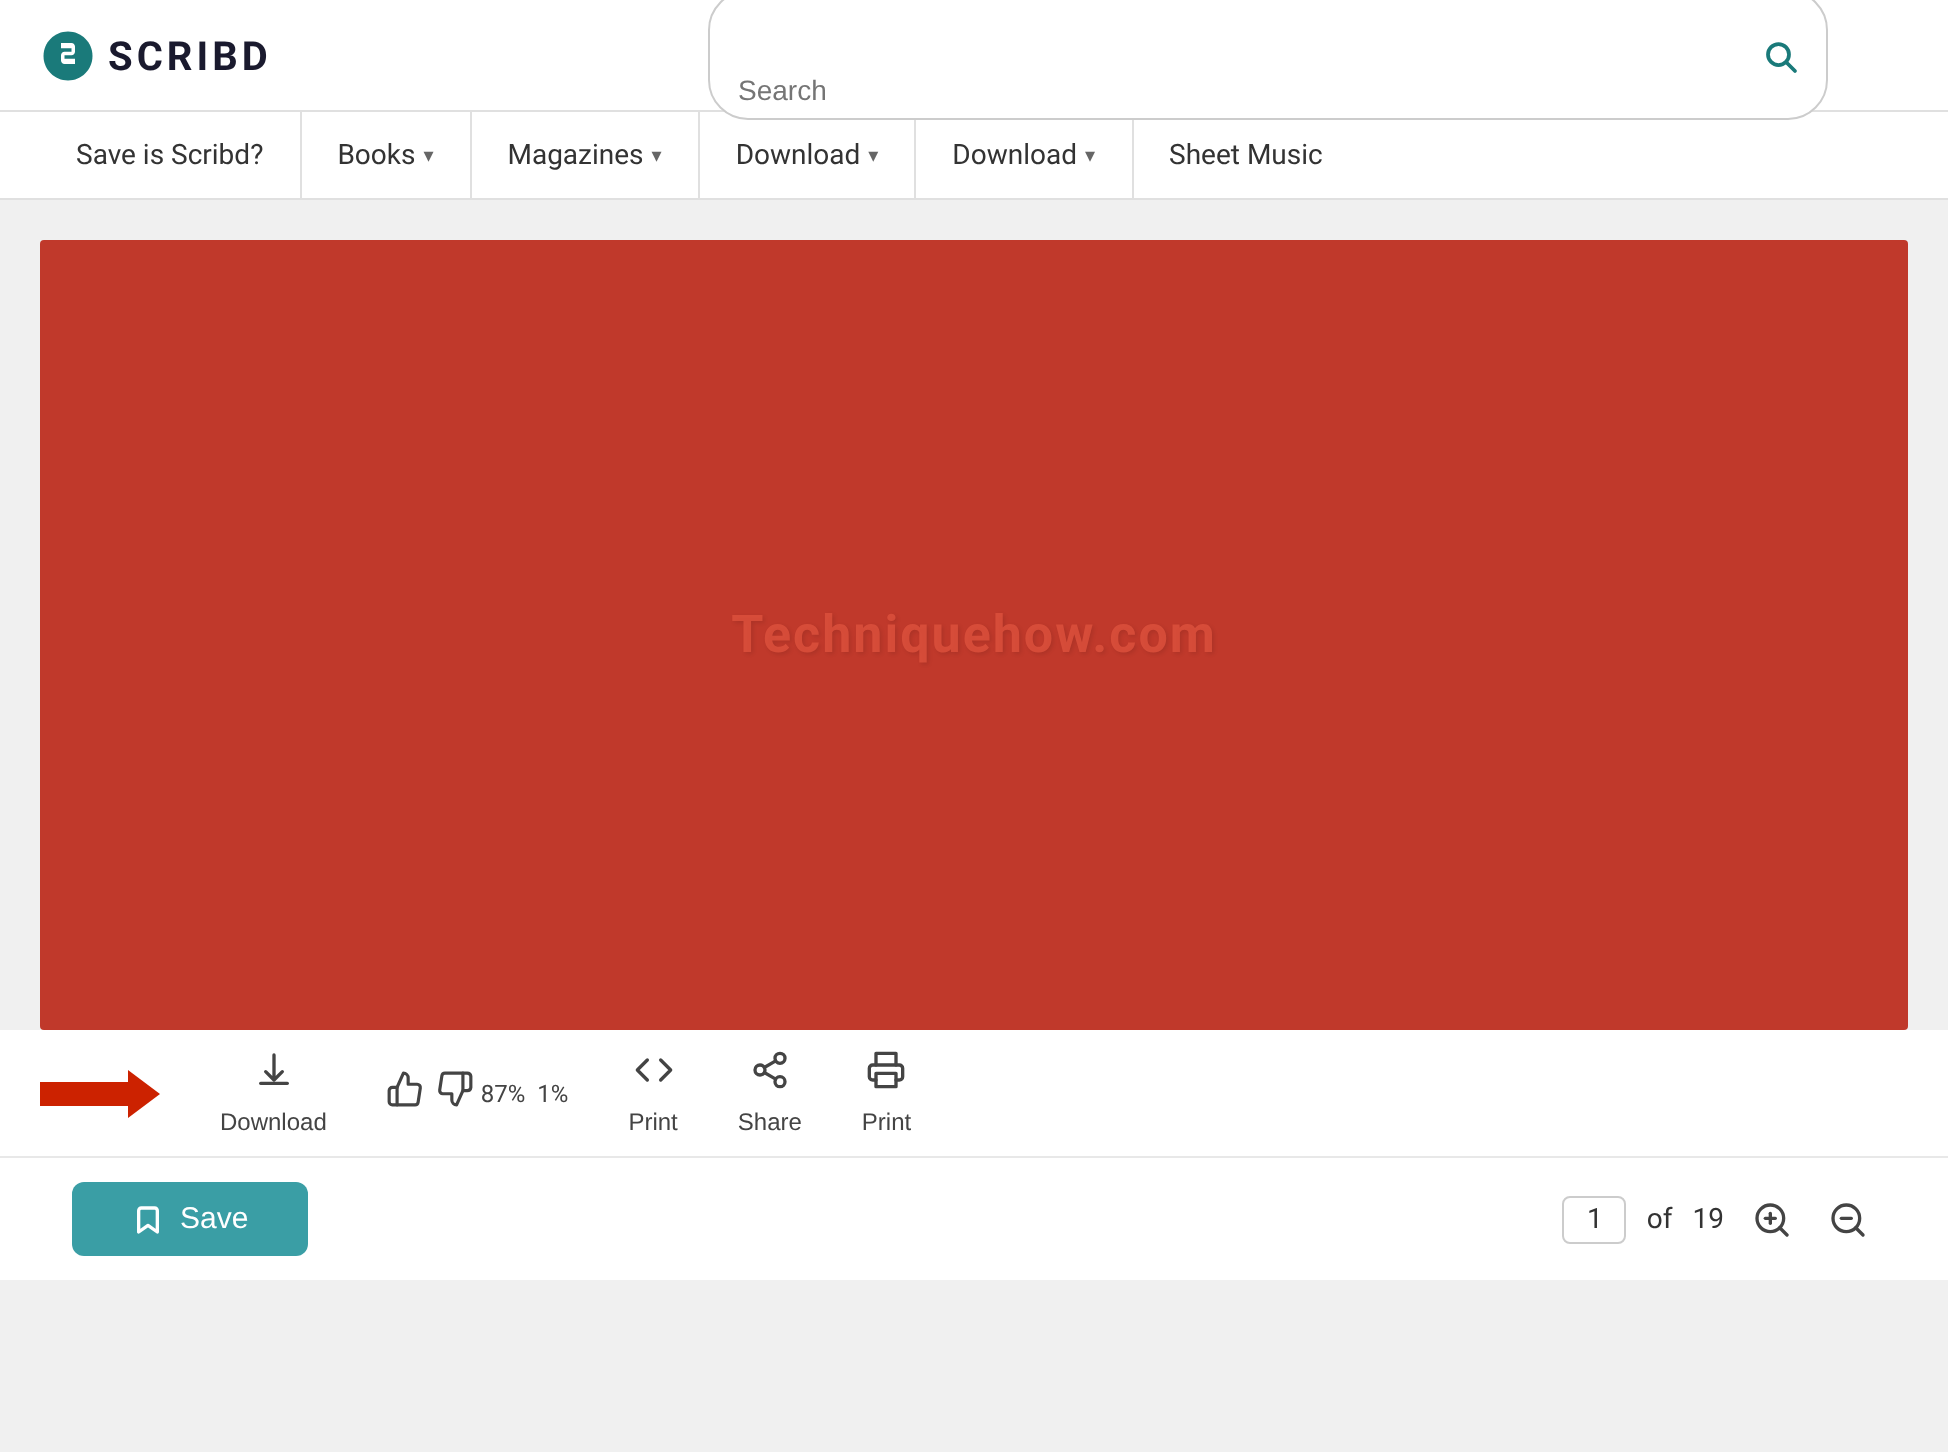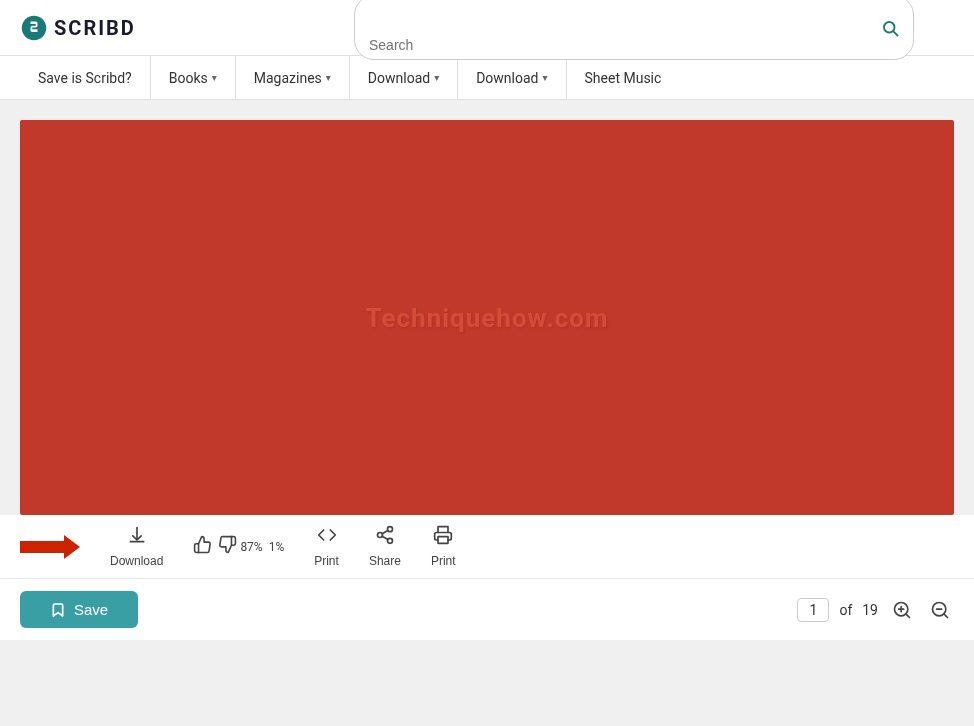--- a/index.html
+++ b/index.html
@@ -195,21 +195,21 @@
     .pct-row {
       display: flex;
       gap: 6px;
       font-size: 12px;
       color: #444;
     }
 
     
     .bottom-bar {
       background: #ffffff;
-      padding: 12px 20px;
+      padding: 12px 36px;
       display: flex;
       justify-content: space-between;
     }
 
     .save-btn {
       background: #3a9ea5;
       color: #fff;
       border: none;
       border-radius: 6px;
       padding: 10px 30px;

